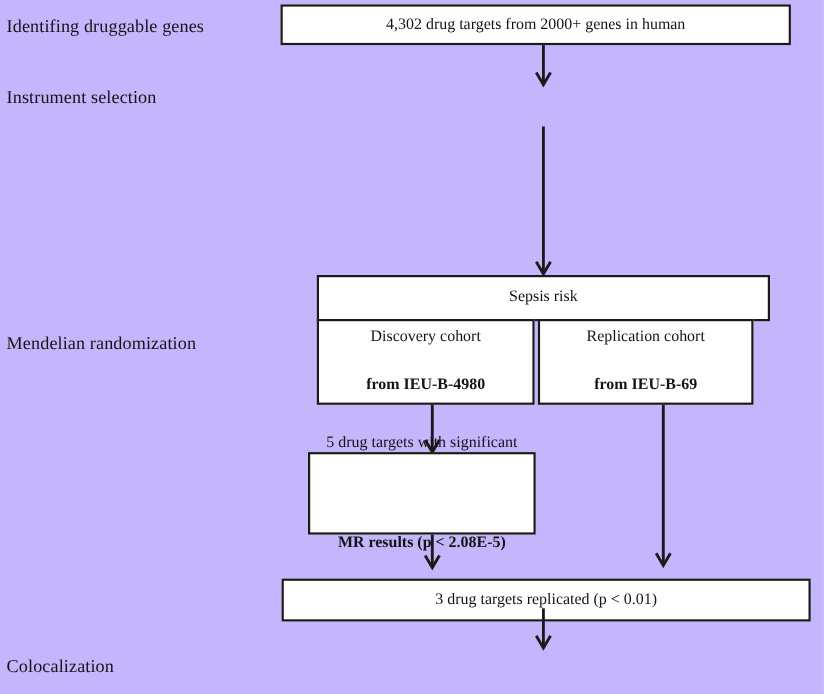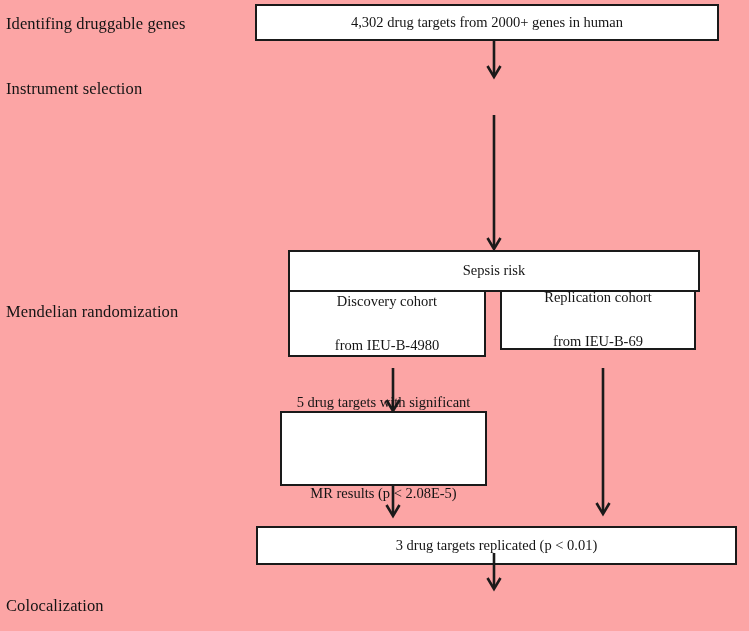--- a/index.html
+++ b/index.html
@@ -8,21 +8,21 @@
     background: #ffffff;
   }
   body {
     font-family: "Liberation Serif", "DejaVu Serif", serif;
     color: #111111;
   }
   #canvas {
     position: relative;
     width: 749px;
     height: 631px;
-    background: #fca5a5;
+    background: #c4b5fd;
     overflow: hidden;
   }
   .stage-label {
     position: absolute;
     font-size: 16.5px;
     line-height: 1.15;
     color: #141414;
     white-space: nowrap;
     letter-spacing: 0.1px;
   }
@@ -39,20 +39,21 @@
     font-size: 14.5px;
     line-height: 1.1;
     color: #141414;
   }
   .node .line {
     display: block;
     white-space: nowrap;
   }
   .node.two-line .line + .line {
     margin-top: 28px;
+    font-weight: bold;
   }
   .conn {
     position: absolute;
     overflow: visible;
   }
   .conn line, .conn polyline {
     stroke: #1a1a1a;
     stroke-width: 2.6;
     fill: none;
   }
@@ -88,26 +89,26 @@
 
   <svg class="conn" style="left:483px; top:115px; width:22px; height:136px;" viewBox="0 0 22 136">
     <line x1="11" y1="0" x2="11" y2="132"></line>
     <path class="head" d="M 4.5 123 L 11 134 L 17.5 123"></path>
   </svg>
 
   <div class="node" style="left:288px; top:250px; width:412px; height:42px;">
     <span class="line">Sepsis risk</span>
   </div>
 
-  <div class="node two-line" style="left:288px; top:290px; width:198px; height:67px;">
+  <div class="node two-line" style="left:288px; top:290px; width:198px; height:78px;">
     <span class="line">Discovery cohort</span>
     <span class="line">from IEU-B-4980</span>
   </div>
 
-  <div class="node two-line" style="left:500px; top:290px; width:196px; height:60px;">
+  <div class="node two-line" style="left:489px; top:290px; width:196px; height:78px;">
     <span class="line">Replication cohort</span>
     <span class="line">from IEU-B-69</span>
   </div>
 
   <svg class="conn" style="left:382px; top:368px; width:22px; height:45px;" viewBox="0 0 22 45">
     <line x1="11" y1="0" x2="11" y2="41"></line>
     <path class="head" d="M 4.5 32 L 11 43 L 17.5 32"></path>
   </svg>
 
   <svg class="conn" style="left:592px; top:368px; width:22px; height:148px;" viewBox="0 0 22 148">

